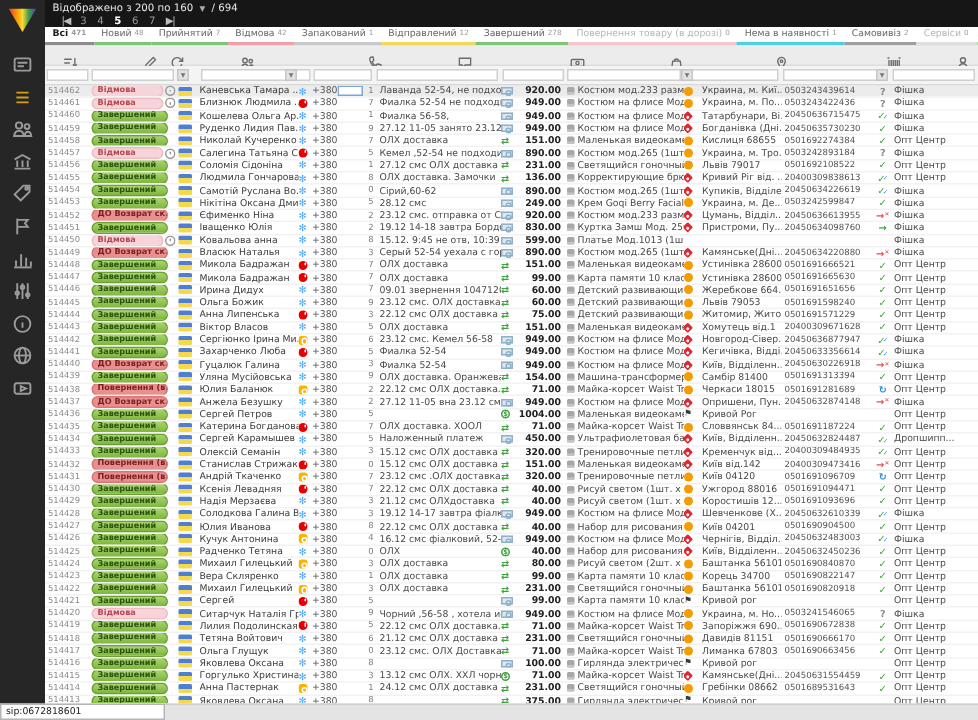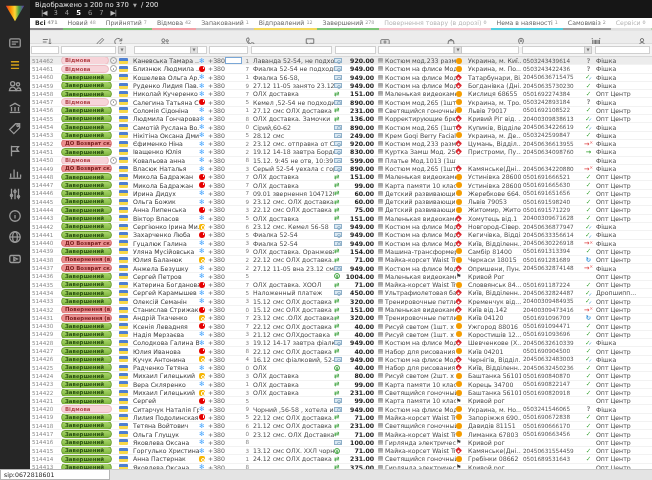--- a/index.html
+++ b/index.html
@@ -173,23 +173,23 @@
             <rect x="1.5" y="3" width="9" height="6" rx="1.2"></rect>
             <path d="M5 4.6 8 6 5 7.4z"></path>
           </svg></span>
       </div>
     </div>
 </div>
 
 <div id="main">
   <div id="topbar">
     <div id="shownline">
-      <span>Відображено з 200 по 370</span>
+      <span>Відображено з 200 по 160</span>
       <span class="caret">▼</span>
-      <span>/ 200</span>
+      <span>/ 694</span>
     </div>
     <div id="pager">
         <span class="nav">|◀</span>
         <span class="pg">3</span>
         <span class="pg">4</span>
         <span class="pg cur">5</span>
         <span class="pg">6</span>
         <span class="pg">7</span>
         <span class="nav">▶|</span>
       </div>

